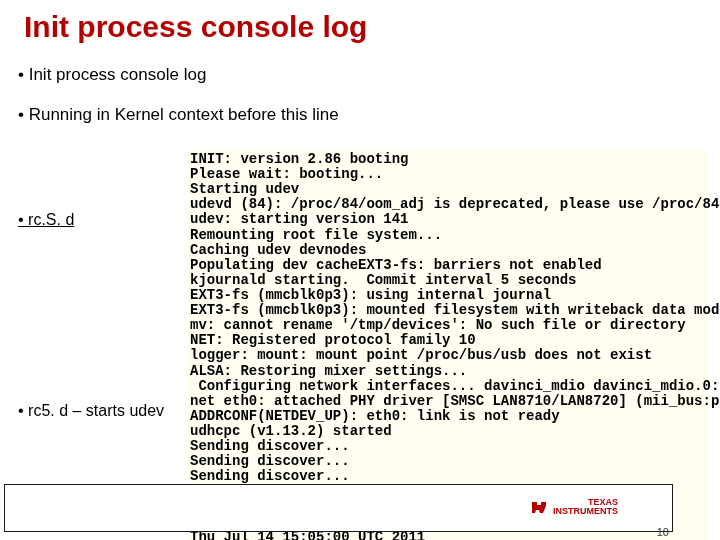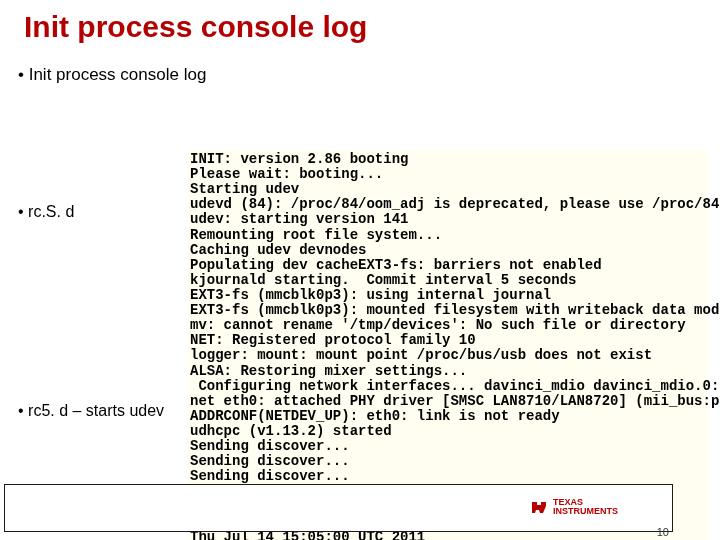--- a/index.html
+++ b/index.html
@@ -45,21 +45,22 @@
   .left-labels {
     position: absolute;
     left: 18px;
     top: 190px;
     width: 160px;
     font-size: 16px;
     color: #000;
   }
   .left-labels .lbl1 {
     position: absolute;
-    top: 13px;
+    top: 21px;
+    text-decoration: underline;
   }
   .left-labels .lbl2 {
     position: absolute;
     top: 210px;
     line-height: 1.35;
   }
   .left-labels .lbl1::before,
   .left-labels .lbl2::before {
     content: "• ";
   }
@@ -88,20 +89,21 @@
     background: #fff;
     box-sizing: border-box;
   }
   .ti-logo {
     position: absolute;
     right: 54px;
     bottom: 14px;
     display: flex;
     align-items: center;
     gap: 4px;
+    text-align: right;
   }
   .ti-chip {
     width: 20px;
     height: 20px;
     position: relative;
   }
   .ti-chip svg { display:block; }
   .ti-text {
     font-family: Arial, sans-serif;
     font-size: 9px;
@@ -120,20 +122,21 @@
 </style>
 </head>
 <body>
 
 <div class="slide">
 
   <div class="title">Init process console log</div>
 
   <div class="bullets">
     <div class="b">Init process console log</div>
+    <div class="b">Running in Kernel context before this line</div>
   </div>
 
   <div class="left-labels">
     <div class="lbl1">rc.S. d</div>
     <div class="lbl2">rc5. d – starts udev</div>
   </div>
 
   <div class="console" id="console">INIT: version 2.86 booting
 Please wait: booting...
 Starting udev

